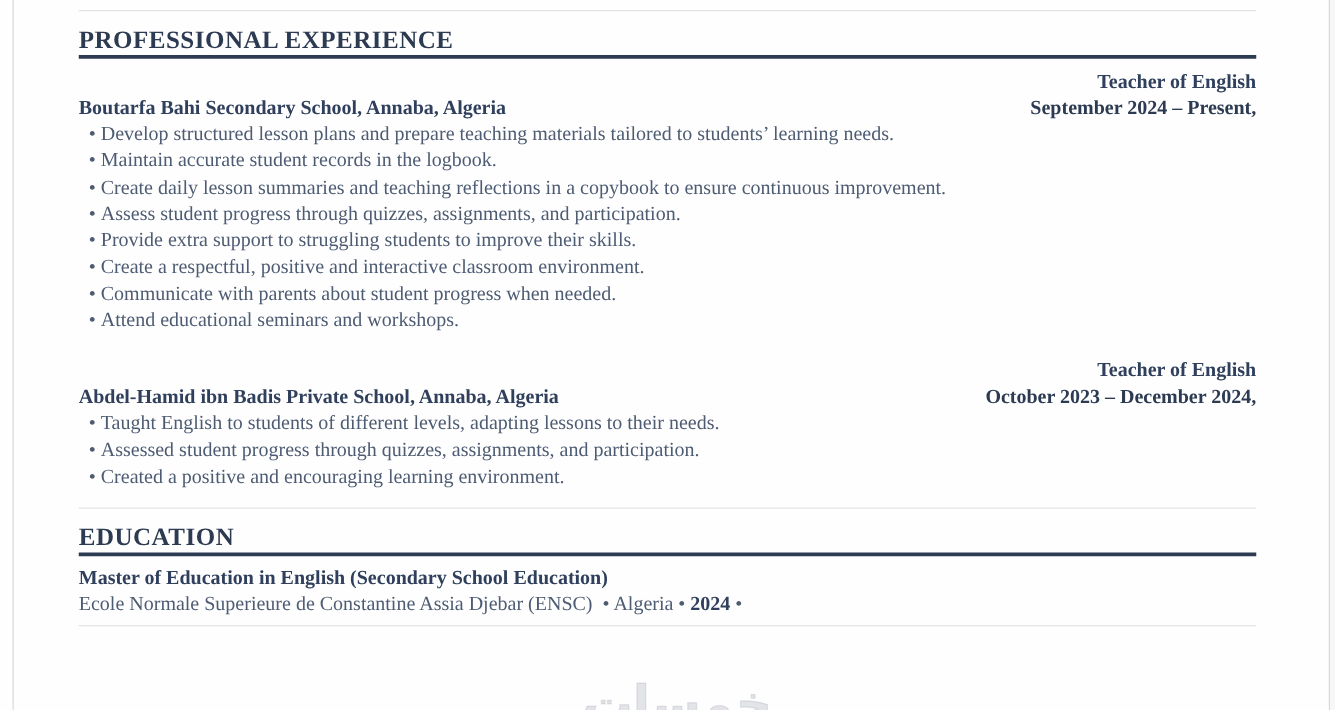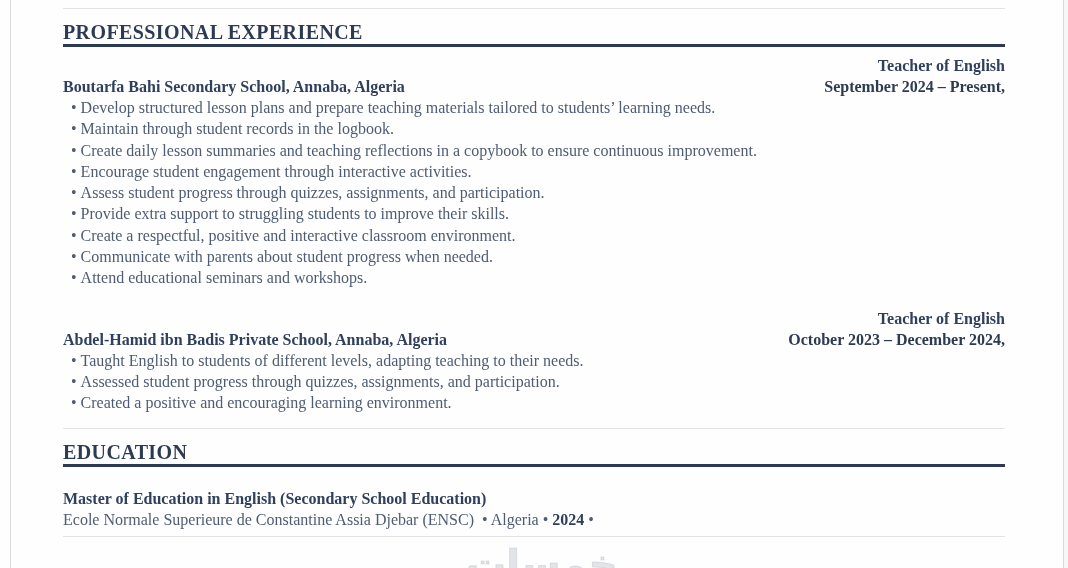--- a/index.html
+++ b/index.html
@@ -86,21 +86,21 @@
     color: #4e5c73;
   }
   .job-bullets li {
     padding-left: 8px;
   }
   .job-bullets li::before {
     content: "\2022\00a0";
     color: #4e5c73;
   }
   .edu-degree {
-    margin-top: 21px;
+    margin-top: 7px;
     font-size: 16px;
     line-height: 21px;
     font-weight: bold;
     color: #2f3f5c;
   }
   .edu-institution {
     font-size: 16px;
     line-height: 21px;
     color: #4e5c73;
     white-space: pre-wrap;
@@ -136,39 +136,38 @@
       <div class="hr-navy"></div>
       <div id="jobs-container">
   <article class="job">
     <div class="job-title">Teacher of English</div>
     <div class="job-meta">
       <div class="job-org">Boutarfa Bahi Secondary School, Annaba, Algeria</div>
       <div class="job-dates">September 2024 – Present,</div>
     </div>
     <ul class="job-bullets">
               <li>Develop structured lesson plans and prepare teaching materials tailored to students’ learning needs.</li>
-              <li>Maintain through student records in the logbook.</li>
+              <li>Maintain accurate student records in the logbook.</li>
               <li>Create daily lesson summaries and teaching reflections in a copybook to ensure continuous improvement.</li>
-              <li>Encourage student engagement through interactive activities.</li>
               <li>Assess student progress through quizzes, assignments, and participation.</li>
               <li>Provide extra support to struggling students to improve their skills.</li>
               <li>Create a respectful, positive and interactive classroom environment.</li>
               <li>Communicate with parents about student progress when needed.</li>
               <li>Attend educational seminars and workshops.</li>
             </ul>
   </article>
 
   <article class="job">
     <div class="job-title">Teacher of English</div>
     <div class="job-meta">
       <div class="job-org">Abdel-Hamid ibn Badis Private School, Annaba, Algeria</div>
       <div class="job-dates">October 2023 – December 2024,</div>
     </div>
     <ul class="job-bullets">
-              <li>Taught English to students of different levels, adapting teaching to their needs.</li>
+              <li>Taught English to students of different levels, adapting lessons to their needs.</li>
               <li>Assessed student progress through quizzes, assignments, and participation.</li>
               <li>Created a positive and encouraging learning environment.</li>
             </ul>
   </article>
 </div>
     </section>
 
     <hr class="hr-light mid">
 
     <section>

